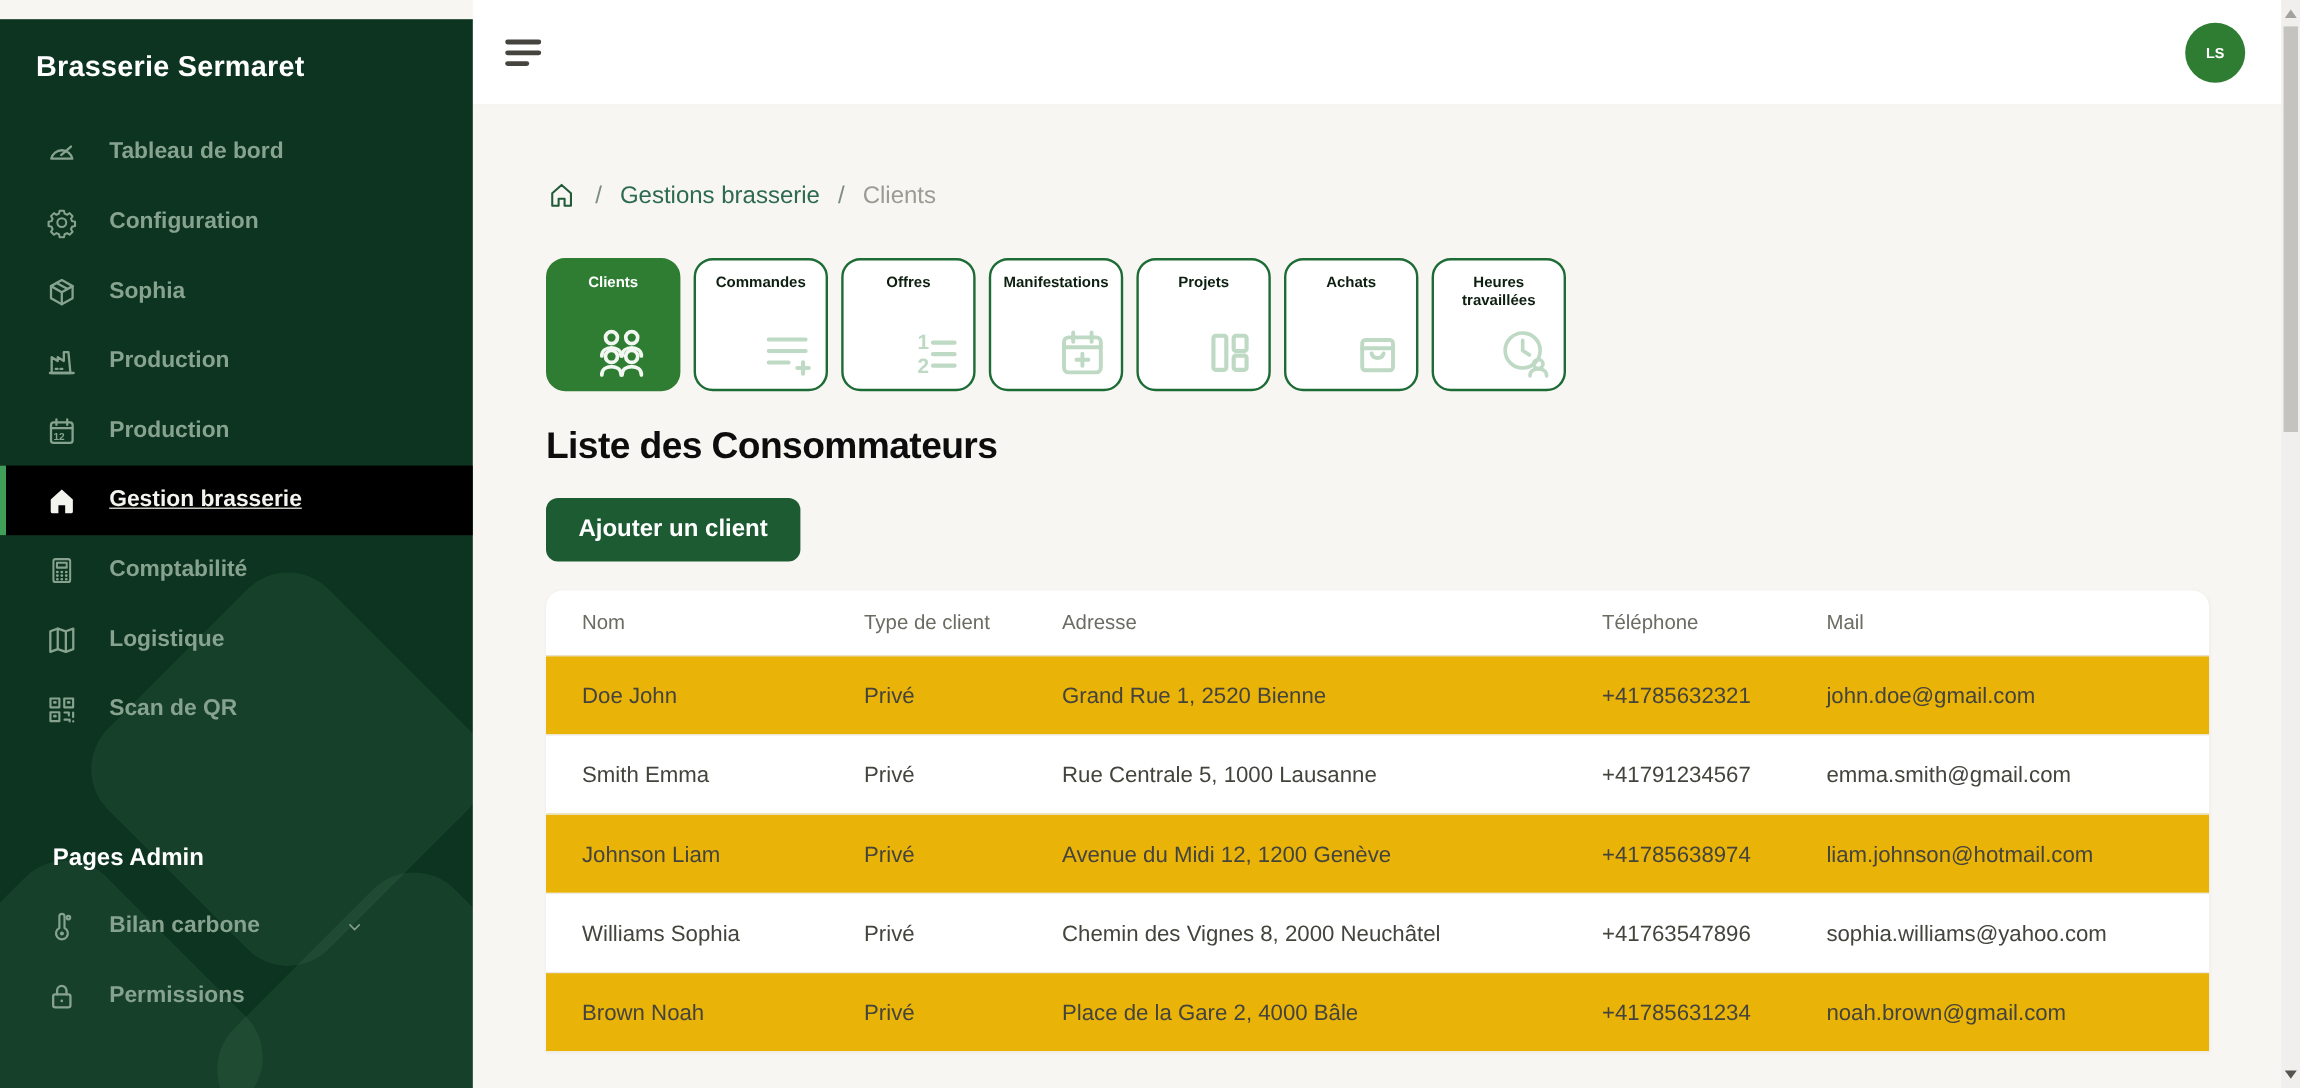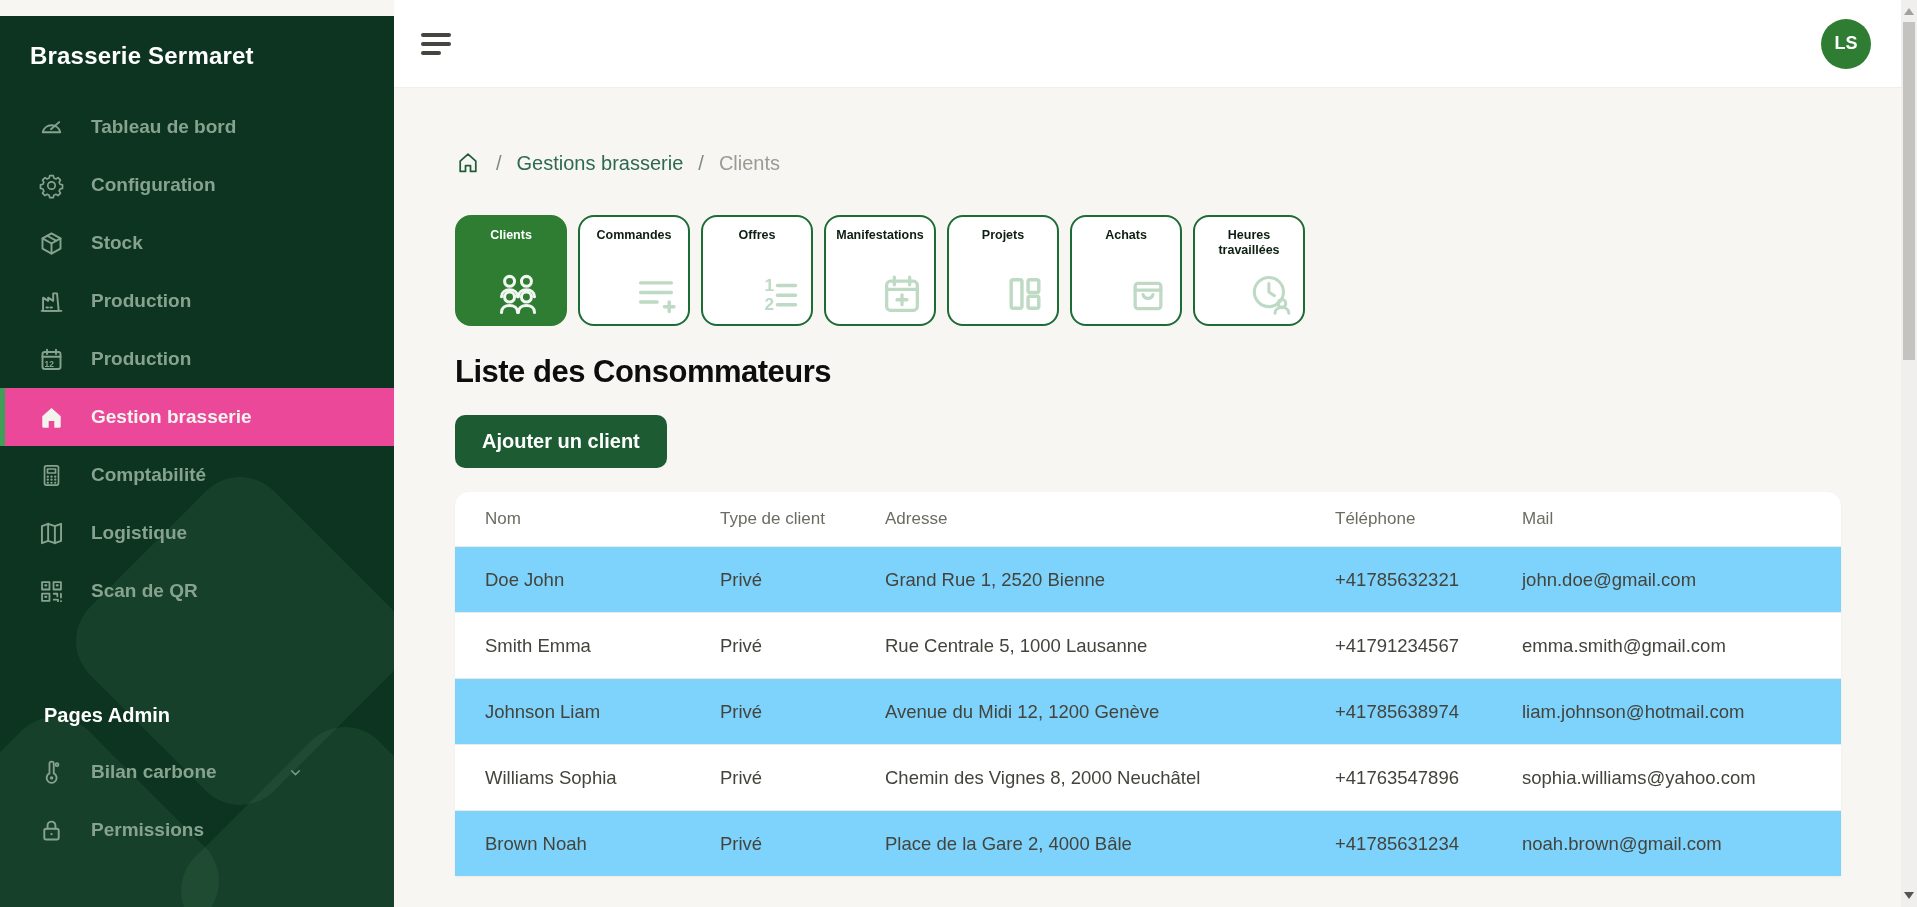--- a/index.html
+++ b/index.html
@@ -19,39 +19,39 @@
   .deco2 { left:-75px; top:735px; }
   .deco3 { left:215px; top:745px; }
   .brand { color:#ffffff; font-size:24px; font-weight:700; padding:26px 0 0 30px; letter-spacing:.2px; position:relative; }
   .nav { margin-top:28px; position:relative; }
   .nav-item {
     display:flex; align-items:center; height:58px; padding-left:38px;
     color:#87a38f; font-size:19px; font-weight:600; gap:26px; cursor:pointer; position:relative;
   }
   .nav-item .icon { width:27px; height:27px; flex:0 0 27px; display:flex; }
   .nav-item .icon svg { width:100%; height:100%; }
-  .nav-item.active { background:#ec4899; color:#f4f4ee; }
+  .nav-item.active { background:#000000; color:#f4f4ee;text-decoration:underline; }
   .nav-item.active::before { content:""; position:absolute; left:0; top:0; bottom:0; width:5px; background:#3f9e57; }
   .nav-chevron { width:17px; height:17px; margin-left:auto; margin-right:90px; color:#7f9a87; display:flex; }
   .nav-chevron svg { width:100%; height:100%; }
   .admin-title { color:#ffffff; font-size:20px; font-weight:700; padding-left:44px; margin-top:84px; position:relative; }
   .nav.admin { margin-top:16px; }
 
   
   .topbar {
     position:absolute; left:394px; top:0; width:1523px; height:88px; background:#ffffff;
     display:flex; align-items:center; justify-content:space-between;
     padding:0 46px 0 27px; z-index:2; border-bottom:1px solid #efeeea;
   }
   .hamburger { width:30px; cursor:pointer; }
   .hamburger .bar { height:4px; background:#45443e; border-radius:2px; margin-bottom:5px; }
   .hamburger .bar:last-child { margin-bottom:0; width:20px; }
   .avatar {
     width:50px; height:50px; border-radius:50%; background:#2e7d32; color:#fff;
-    display:flex; align-items:center; justify-content:center; font-size:18px; font-weight:700; cursor:pointer;
+    display:flex; align-items:center; justify-content:center; font-size:12px; font-weight:700; cursor:pointer;
   }
 
   
   .main { position:absolute; left:394px; top:88px; width:1507px; height:819px; padding:62px 0 0 61px; }
 
   .breadcrumb { display:flex; align-items:center; gap:15px; font-size:20px; height:26px; }
   .crumb-home { width:26px; height:26px; color:#215c38; cursor:pointer; display:flex; }
   .crumb-home svg { width:100%; height:100%; }
   .crumb-sep { color:#7d8c80; font-weight:400; }
   .crumb-link { color:#2d6a4f; font-weight:500; cursor:pointer; }
@@ -76,21 +76,21 @@
     border:none; border-radius:10px; padding:15px 27px; cursor:pointer; font-family:inherit; display:block;
   }
 
   .table-card {
     margin-top:24px; width:1386px; background:#ffffff; border-radius:14px 14px 0 0;
     overflow:hidden; box-shadow:0 1px 3px rgba(0,0,0,0.05);
   }
   .t-head, .t-row { display:grid; grid-template-columns:235px 165px 450px 187px 1fr; padding-left:30px; align-items:center; }
   .t-head { height:54px; font-size:17px; color:#6c6c63; }
   .t-row { height:66px; font-size:18.5px; color:#44443d; border-top:1px solid #eceae6; cursor:pointer; }
-  .t-row.stripe { background:#7dd3fc; }
+  .t-row.stripe { background:#eab308; }
 
   
   .scrollbar { position:absolute; right:0; top:0; width:16px; height:907px; background:#f0efee; z-index:10; }
   .sb-arrow { width:0; height:0; border-left:5px solid transparent; border-right:5px solid transparent; position:absolute; left:3px; cursor:pointer; }
   .sb-arrow.up { top:8px; border-bottom:7px solid #a2a19d; }
   .sb-arrow.down { bottom:8px; border-top:7px solid #55544e; }
   .sb-thumb { position:absolute; top:22px; left:2px; width:12px; height:338px; background:#c4c3c0; cursor:pointer; }
 </style>
 </head>
 <body>
@@ -121,21 +121,21 @@
       </div>
       <div class="nav-item">
         <span class="icon ">
           <svg viewBox="0 0 24 24" fill="none" stroke="currentColor" stroke-width="1.7" stroke-linecap="round" stroke-linejoin="round">
             <path d="M12 3l8 4.5v9L12 21l-8-4.5v-9z"></path>
             <path d="M4 7.5l8 4.5 8-4.5"></path>
             <path d="M12 12v9"></path>
             <path d="M8.2 5.1l7.8 4.4"></path>
           </svg>
         </span>
-        <span>Stock</span>
+        <span>Sophia</span>
       </div>
       <div class="nav-item">
         <span class="icon ">
           <svg viewBox="0 0 24 24" fill="none" stroke="currentColor" stroke-width="1.7" stroke-linecap="round" stroke-linejoin="round">
             <path d="M4.5 20.3V8.6l4.5 2.8V8.6l4.5 2.8V4.8h3.4l1.5 15.5z"></path>
             <path d="M3.2 20.3h17.6"></path>
             <path d="M7.5 17.3h1.4M11 17.3h1.4"></path>
           </svg>
         </span>
         <span>Production</span>

